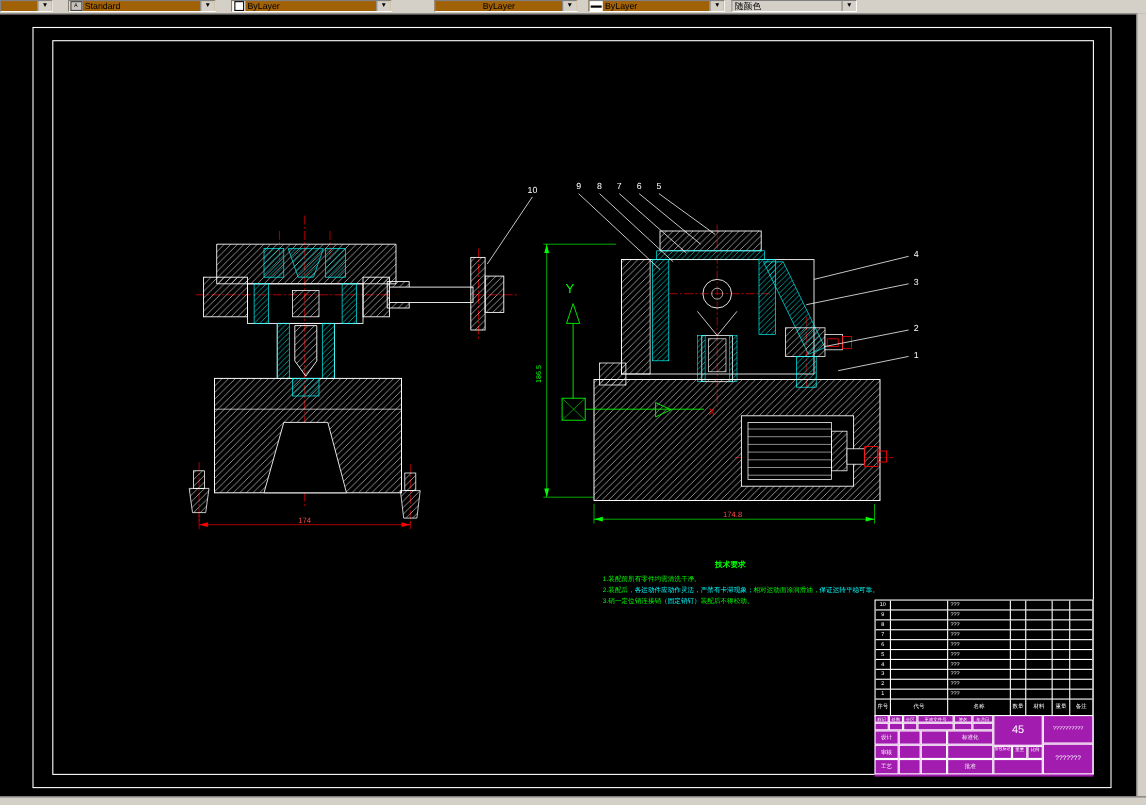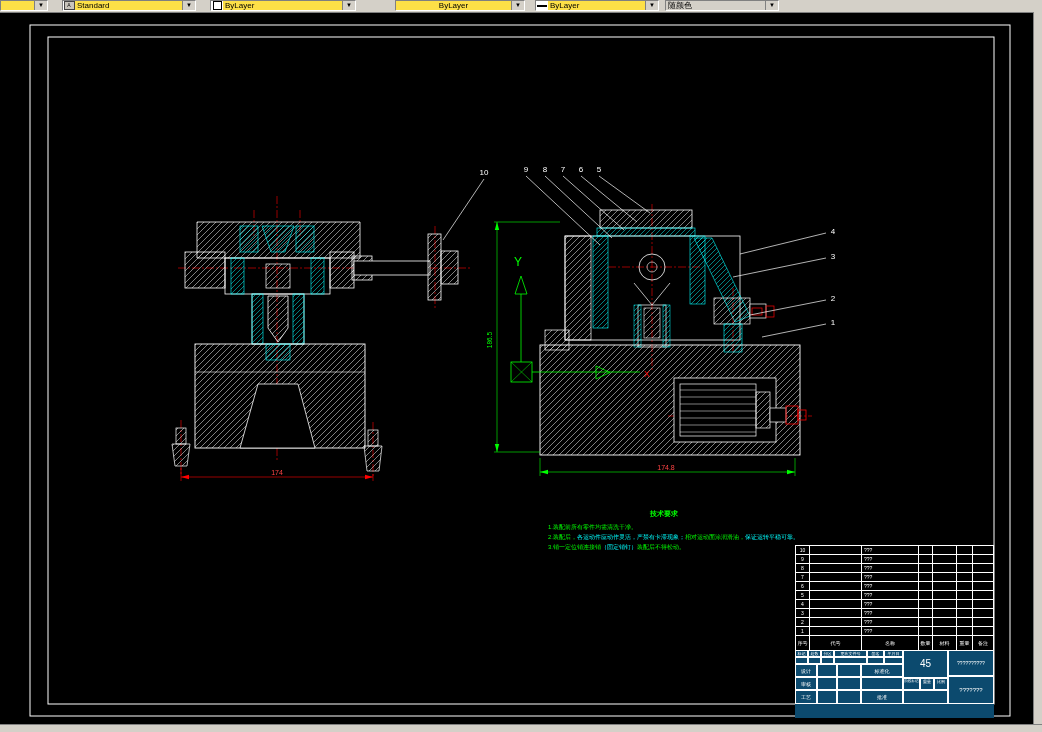--- a/index.html
+++ b/index.html
@@ -2,21 +2,21 @@
 <html><head>
 <meta charset="utf-8">
 <style>
   html,body{margin:0;padding:0;background:#000;}
   #app{position:relative;width:1042px;height:732px;background:#000;overflow:hidden;
        font-family:"Liberation Sans",sans-serif;}
   
   .toolbar{position:absolute;left:0;top:0;width:1042px;height:12px;background:#d4d0c8;
            border-bottom:1px solid #808080;z-index:5;}
   .combo{position:absolute;top:0;height:11px;display:flex;align-items:stretch;
-         background:#fde047;border:1px solid #808080;border-bottom-color:#fff;border-right-color:#fff;box-sizing:border-box;}
+         background:#a16207;border:1px solid #808080;border-bottom-color:#fff;border-right-color:#fff;box-sizing:border-box;}
   .combo .val{flex:1;font-size:8px;line-height:9px;color:#000;padding:0 2px;white-space:nowrap;overflow:hidden;}
   .combo .btn{width:12px;background:#d4d0c8;border-left:1px solid #808080;color:#000;
               font-size:6px;line-height:9px;text-align:center;}
   .combo .ico{width:12px;background:#fff;display:flex;align-items:center;justify-content:center;}
   .combo.dis{background:#d4d0c8;}
   .swatch{width:7px;height:7px;background:#fff;border:1px solid #000;}
   .dimico{width:9px;height:7px;border:1px solid #444;background:#c8c4bc;font-size:5px;line-height:6px;text-align:center;color:#000;}
   .lineico{width:10px;height:2px;background:#000;}
   .vscroll{position:absolute;right:0;top:12px;width:8px;height:712px;background:#d4d0c8;
            border-left:1px solid #808080;z-index:5;}
@@ -34,21 +34,21 @@
   .plist{position:absolute;left:0;top:0;width:199px;display:grid;
          grid-template-columns:14px 52px 57px 14px 24px 16px 1fr;
          border:1px solid #fff;box-sizing:border-box;background:#000;}
   .plr{display:contents;}
   .c{border-right:1px solid #fff;border-bottom:1px solid #fff;height:9px;box-sizing:border-box;
      font-size:5px;line-height:8px;overflow:hidden;color:#fff;}
   .c.last{border-right:none;}
   .c.num{text-align:center;}
   .c.nm{padding-left:2px;}
   .plh .c{height:15px;line-height:14px;text-align:center;font-size:5px;}
-  .tarea{position:absolute;left:0;top:105px;width:199px;height:68px;background:#0c4a6e;}
+  .tarea{position:absolute;left:0;top:105px;width:199px;height:56px;background:#a21caf;}
   .tc{position:absolute;border:1px solid #fff;box-sizing:border-box;color:#fff;overflow:hidden;
       font-size:4px;line-height:6px;text-align:center;}
 </style>
 </head>
 <body>
 <div id="app">
 
 <svg width="1042" height="732" viewBox="0 0 1042 732">
   <defs>
     <pattern id="hw" width="6" height="6" patternUnits="userSpaceOnUse">

